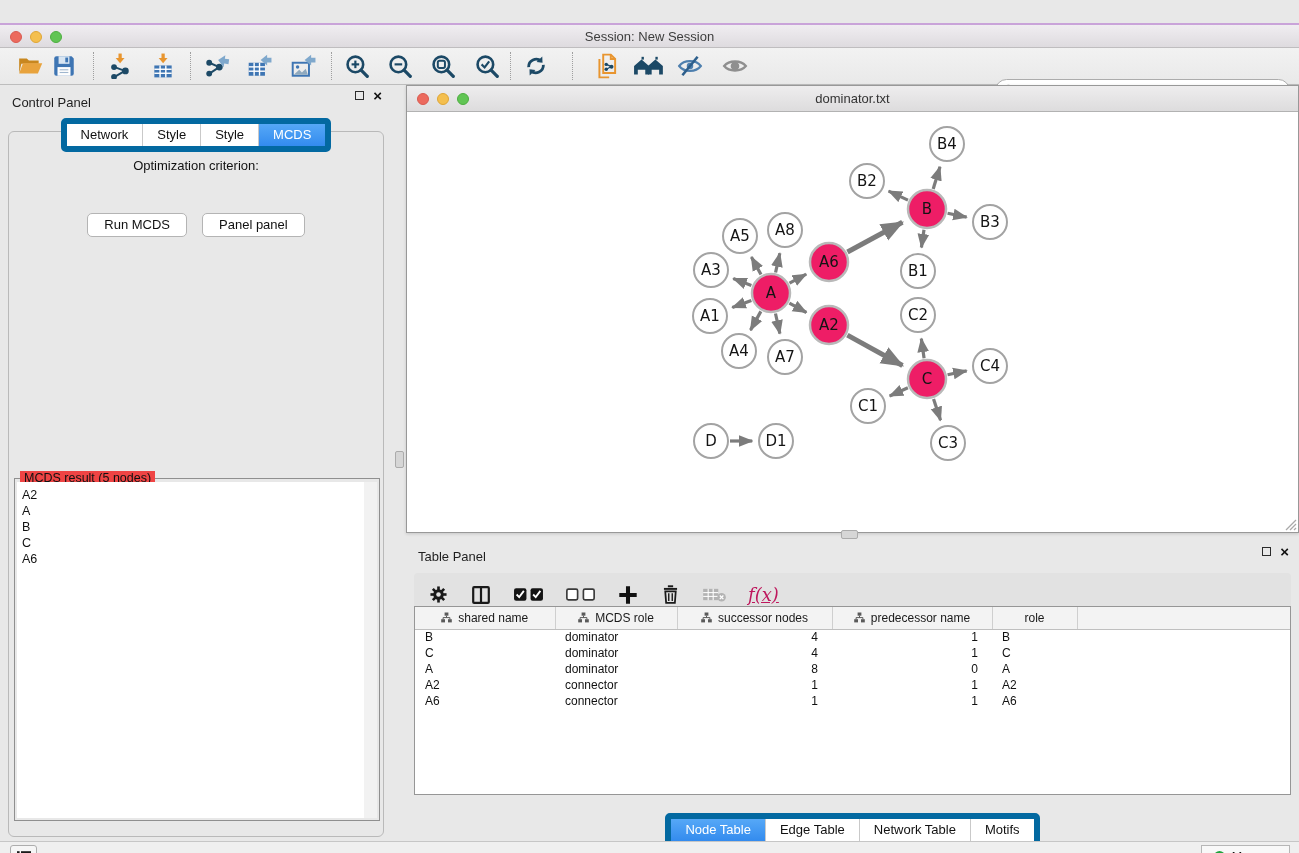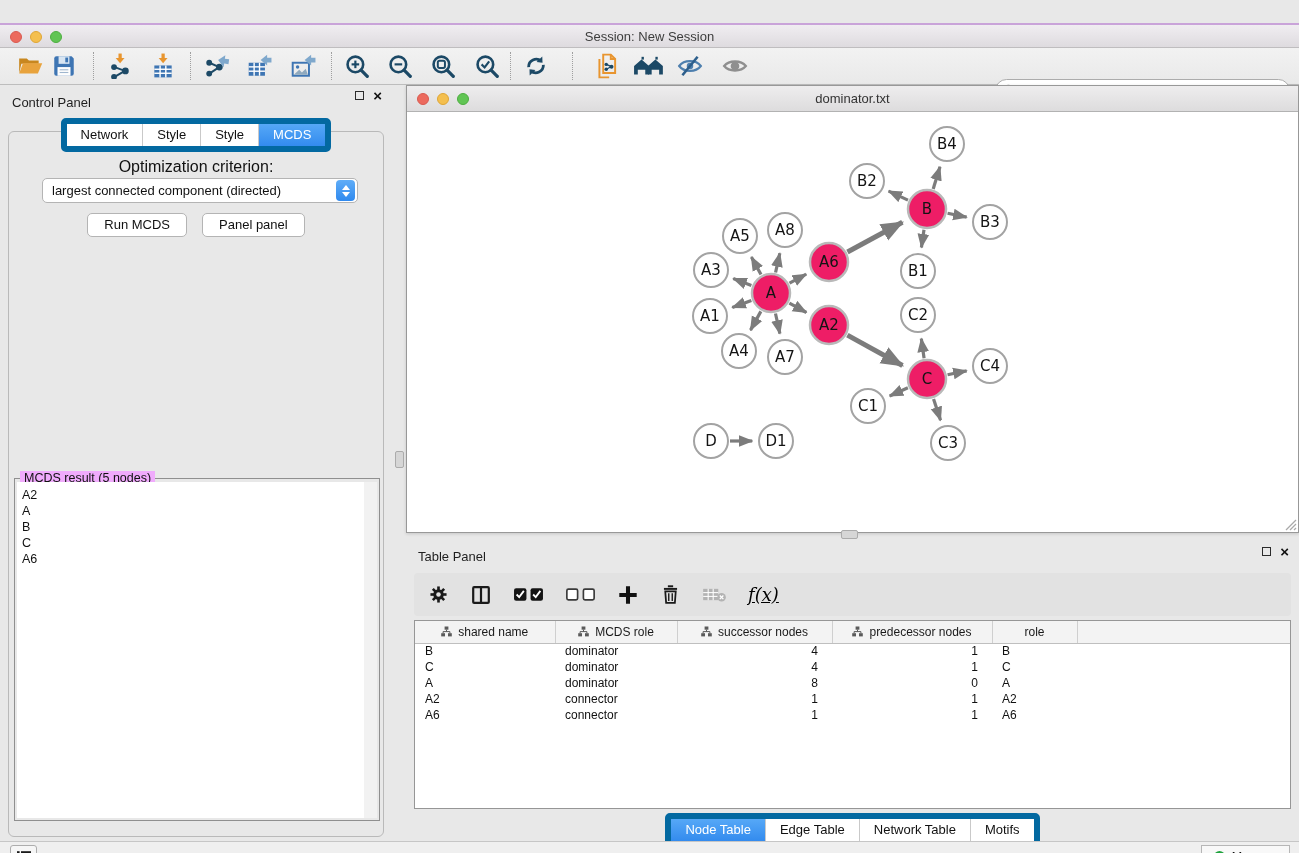--- a/index.html
+++ b/index.html
@@ -43,41 +43,41 @@
   .seg-tabs { display:inline-flex; border:6px solid #0369a1; border-radius:5px;
     overflow:hidden; background:#FFF; }
   .seg-tab { padding:3px 14px 4px; font-size:13px; color:#111; background:#FFF;
     border-left:1px solid #C9C9C9; cursor:pointer; white-space:nowrap; }
   .seg-tab:first-child { border-left:none; }
   .seg-tab.selected { background:linear-gradient(#56A8F7,#338BEE); color:#FFF; }
   #cp-tabs { position:absolute; left:0; right:0; top:33px; text-align:center; z-index:3; }
   .cp-box { position:absolute; left:8px; top:46px; width:376px; height:706px;
     border:1px solid #B9B9B9; border-radius:6px; }
   .opt-label { position:absolute; left:0; right:0; top:73px; text-align:center;
-    font-size:16px; color:#111; }
+    font-size:13px; color:#111; }
   .dropdown { position:absolute; left:42px; top:93px; width:316px; height:25px;
     background:#FFF; border:1px solid #B4B4B4; border-radius:5px; display:flex;
     align-items:center; cursor:pointer; }
   .dropdown .dd-text { flex:1; font-size:13px; color:#111; padding-left:9px;
     white-space:nowrap; overflow:hidden; }
   .dd-stepper { width:19px; height:21px; margin-right:2px; border-radius:4px;
     background:linear-gradient(#5FADF8,#2F89EE); display:flex; flex-direction:column;
     align-items:center; justify-content:center; gap:2px; }
   .dd-stepper .up { width:0; height:0; border-left:4px solid transparent;
     border-right:4px solid transparent; border-bottom:5px solid #FFF; }
   .dd-stepper .down { width:0; height:0; border-left:4px solid transparent;
     border-right:4px solid transparent; border-top:5px solid #FFF; }
   .cp-buttons { position:absolute; left:0; right:0; top:128px; display:flex;
     justify-content:center; gap:15px; }
   .mac-btn { background:#FFF; border:1px solid #B4B4B4; border-radius:5px;
     font-size:13px; color:#111; padding:3px 16px 4px; font-family:"Liberation Sans",sans-serif;
     cursor:pointer; }
   .groupbox { position:absolute; left:14px; top:393px; width:366px; height:343px;
     border:1px solid #8F8F8F; }
-  .groupbox .legend { position:absolute; left:5px; top:-8px; background:#f0abfc;
+  .groupbox .legend { position:absolute; left:5px; top:-8px; background:#ef4444;
     padding:0 4px; font-size:12.5px; color:#111;text-align:center; }
   .mcds-list { position:absolute; left:2px; top:3px; right:2px; bottom:2px;
     background:#FFF; }
   .mcds-list .track { position:absolute; right:0; top:0; bottom:0; width:13px;
     background:#F2F2F2; }
   .mcds-item { font-size:12.5px; color:#111; line-height:16px; padding-left:5px; }
   .mcds-items { padding-top:5px; }
   
   .net-window { position:absolute; left:406px; top:62px; width:893px; height:448px;
     background:#FFF; border:1px solid #989898; box-shadow:0 1px 3px rgba(0,0,0,.15); }
@@ -93,22 +93,22 @@
   .h-handle { position:absolute; left:841px; top:507px; width:17px; height:9px;
     background:#D6D6D6; border:1px solid #ABABAB; border-radius:2px; cursor:row-resize; }
   
   .table-panel { position:absolute; left:406px; top:520px; width:893px; height:297px; }
   .tp-title { position:absolute; left:12px; top:6px; font-size:13px; color:#1F1F1F; }
   .tp-toolbar { position:absolute; left:8px; top:30px; width:877px; height:43px;
     background:#E2E2E2; border-radius:4px; display:flex; align-items:center; gap:21px;
     padding-left:14px; }
   .tp-icon { display:flex; align-items:center; cursor:pointer; }
   .fx-label { font-family:"DejaVu Serif","Liberation Serif",serif; font-style:italic;
-    font-size:18px; color:#000000;text-decoration:underline; }
-  .table-wrap { position:absolute; left:8px; top:77px; width:877px; height:189px;
+    font-size:18px; color:#be185d;text-decoration:underline; }
+  .table-wrap { position:absolute; left:8px; top:63px; width:877px; height:189px;
     background:#FFF; border:1px solid #969696; overflow:hidden; }
   table.node-table { border-collapse:collapse; width:100%; table-layout:fixed; }
   table.node-table th { background:#F3F3F3; border-right:1px solid #CFCFCF;
     border-bottom:1px solid #BFBFBF; height:22px; font-size:12px; font-weight:normal;
     color:#1A1A1A; text-align:center; overflow:hidden; white-space:nowrap; }
   table.node-table th:last-child { border-right:none; }
   table.node-table th .hicon { vertical-align:-1px; margin-right:6px; }
   table.node-table td { font-size:12px; color:#111; height:16px; padding:0 14px 0 10px;
     white-space:nowrap; overflow:hidden; }
   td.al { text-align:left; } td.ar { text-align:right; }
@@ -309,27 +309,20 @@
       <span class="close-icon">×</span>
     </div>
     <div id="cp-tabs"><span class="seg-tabs">
           <span class="seg-tab">Network</span>
           <span class="seg-tab">Style</span>
           <span class="seg-tab">Style</span>
           <span class="seg-tab selected">MCDS</span>
         </span></div>
     <div class="cp-box"></div>
     <div class="opt-label">Optimization criterion:</div>
-    <div class="dropdown">
-      <span class="dd-text">largest connected component (directed)</span>
-      <span class="dd-stepper">
-          <span class="up"></span>
-          <span class="down"></span>
-        </span>
-    </div>
     <div class="cp-buttons">
       <button class="mac-btn">Run MCDS</button>
       <button class="mac-btn">Panel panel</button>
     </div>
     <div class="groupbox">
       <span class="legend">MCDS result (5 nodes)</span>
       <div class="mcds-list">
         <div class="mcds-items" id="mcds-items">
             <div class="mcds-item">A2</div>
             <div class="mcds-item">A</div>
@@ -603,21 +596,21 @@
                     <rect x="3.6" y="0.5" width="3.8" height="3.2"></rect>
                     <rect x="0.2" y="7.2" width="3.8" height="3.2"></rect>
                     <rect x="7" y="7.2" width="3.8" height="3.2"></rect>
                   </g>
                   <g stroke="#5A5A5A" stroke-width="1">
                     <line x1="5.5" y1="3.7" x2="5.5" y2="5.6"></line>
                     <line x1="2.1" y1="5.6" x2="8.9" y2="5.6"></line>
                     <line x1="2.1" y1="5.6" x2="2.1" y2="7.2"></line>
                     <line x1="8.9" y1="5.6" x2="8.9" y2="7.2"></line>
                   </g>
-                </svg><span>predecessor nodes</span></th>
+                </svg><span>predecessor name</span></th>
               <th><span>role</span></th>
               <th></th>
             </tr>
           </thead>
         <tbody id="nt-body">
             <tr>
               <td class="al">B</td>
               <td class="al">dominator</td>
               <td class="ar">4</td>
               <td class="ar">1</td>

